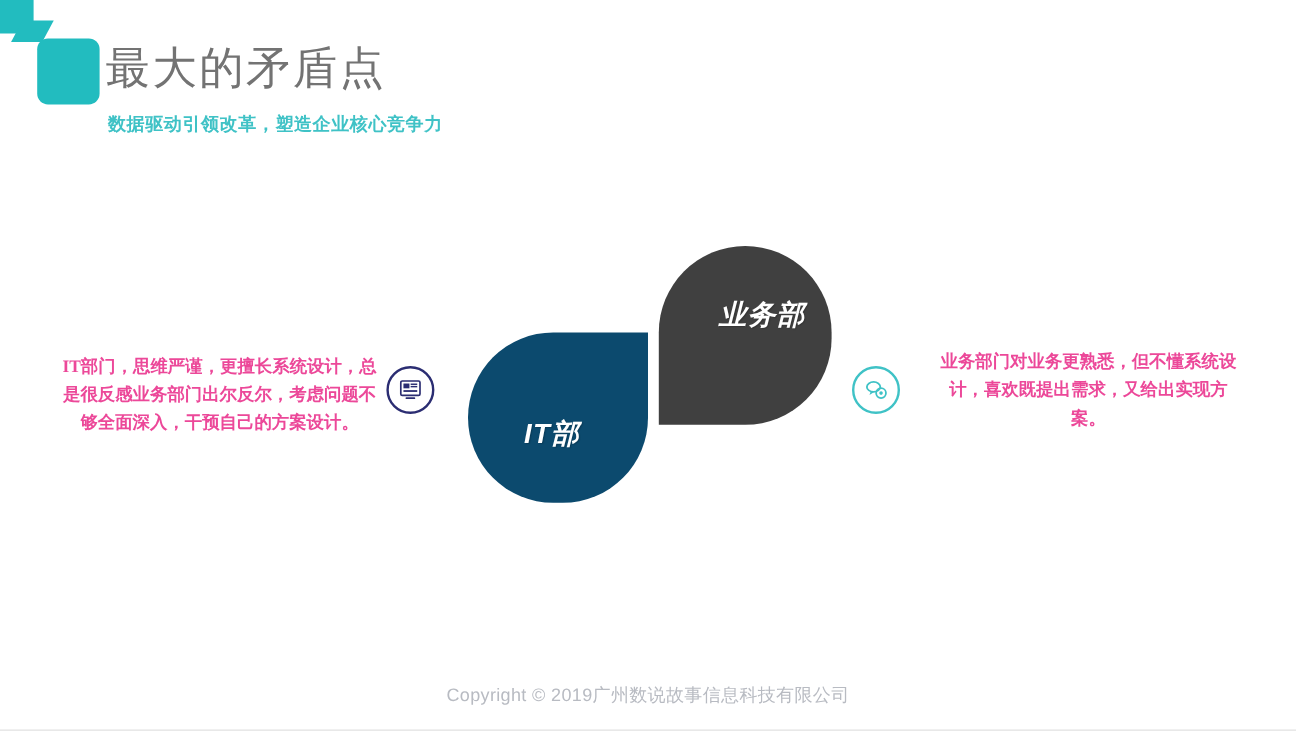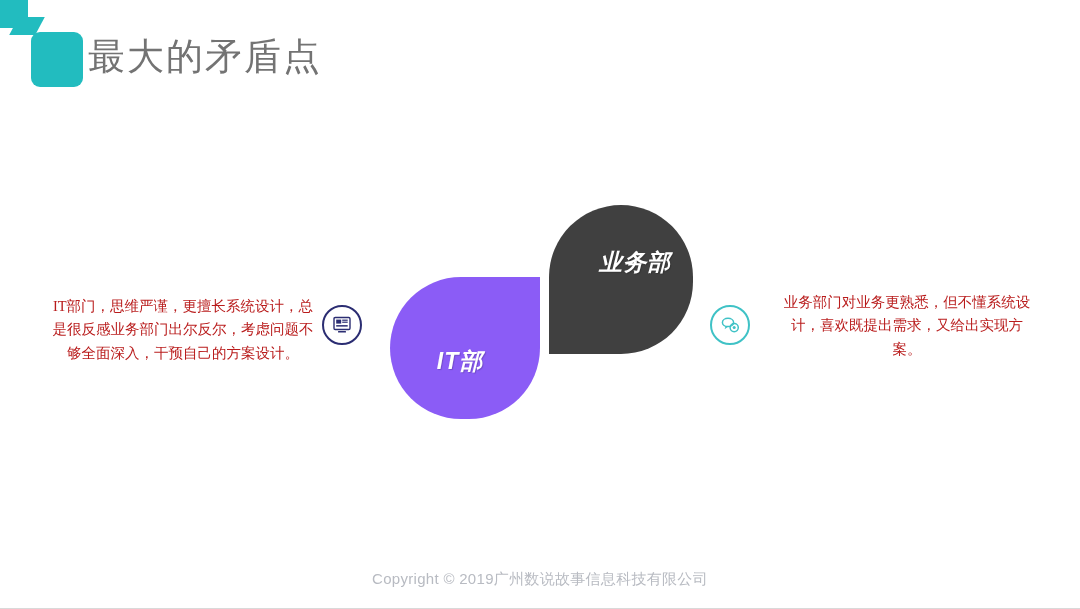--- a/index.html
+++ b/index.html
@@ -96,21 +96,21 @@
     text-shadow: 1px 1px 1px rgba(0,0,0,0.18);
     user-select: none;
   }
 
   
   .shape-it {
     left: 390px;
     top: 277px;
     width: 150px;
     height: 142px;
-    background: #8b5cf6;
+    background: #0c4a6e;
     border-radius: 75px 0 75px 75px;
   }
   .shape-it .shape-label {
     transform: translate(-5px, 13px);
   }
 
   
   .shape-biz {
     left: 549px;
     top: 205px;
@@ -137,23 +137,23 @@
   }
   .icon-badge svg { display: block; }
   .badge-left  { left: 322px; top: 305px; color: #2b2d72; }
   .badge-right { left: 710px; top: 305px; color: #3fc2c6; }
 
   
   .side-text {
     position: absolute;
     font-size: 14.5px;
     line-height: 1.62;
-    color: #b91c1c;
+    color: #ec4899;
     font-family: "Liberation Serif", "DejaVu Serif", serif;
-    font-weight: 400;
+    font-weight: 700;
   }
   .side-left {
     left: 52px;
     top: 295px;
     width: 262px;
     text-align: center;
   }
   .side-right {
     left: 779px;
     top: 291px;
@@ -178,20 +178,21 @@
 
 <div id="slide">
 
   <div class="logo-wrap">
     <div class="logo-small"></div>
     <div class="logo-link"></div>
     <div class="logo-big"></div>
   </div>
 
   <div class="title">最大的矛盾点</div>
+  <div class="subtitle">数据驱动引领改革，塑造企业核心竞争力</div>
 
   <div class="side-text side-left">IT部门，思维严谨，更擅长系统设计，总是很反感业务部门出尔反尔，考虑问题不够全面深入，干预自己的方案设计。</div>
 
   <div class="icon-badge badge-left">
     <span>
       <svg width="20" height="18" viewBox="0 0 20 18" aria-hidden="true">
         <rect x="2" y="1.5" width="16" height="12" rx="1.2" fill="none" stroke="currentColor" stroke-width="1.4"></rect>
         <rect x="4.2" y="3.6" width="5" height="4" fill="currentColor"></rect>
         <rect x="10.2" y="3.6" width="5.5" height="1.2" fill="currentColor"></rect>
         <rect x="10.2" y="5.6" width="5.5" height="1.2" fill="currentColor"></rect>

